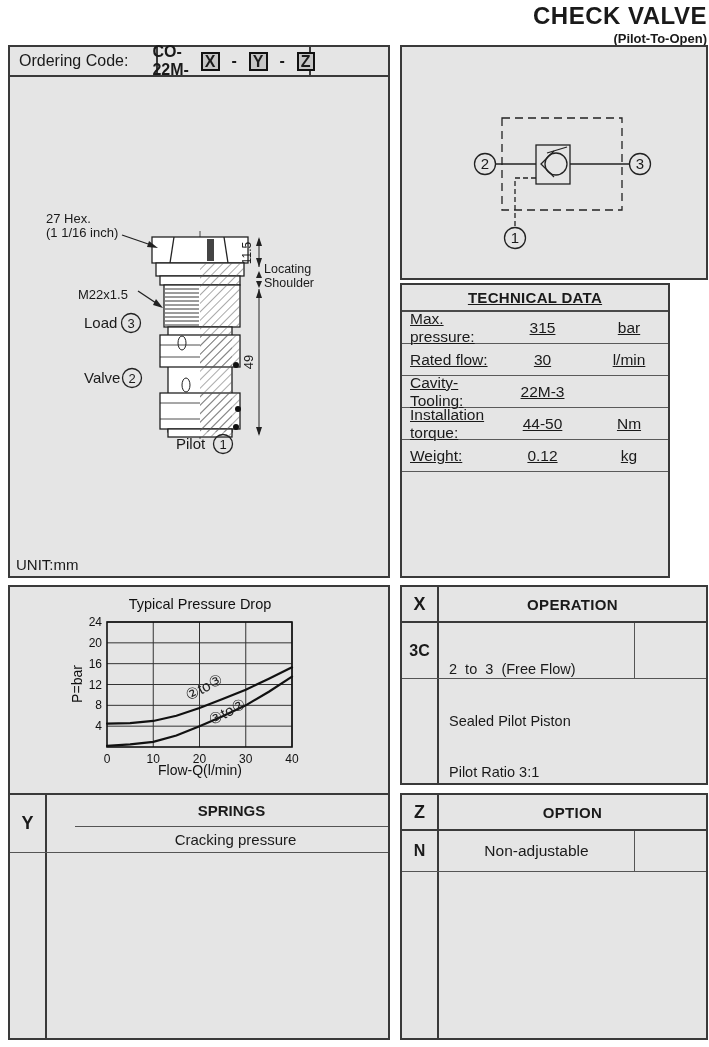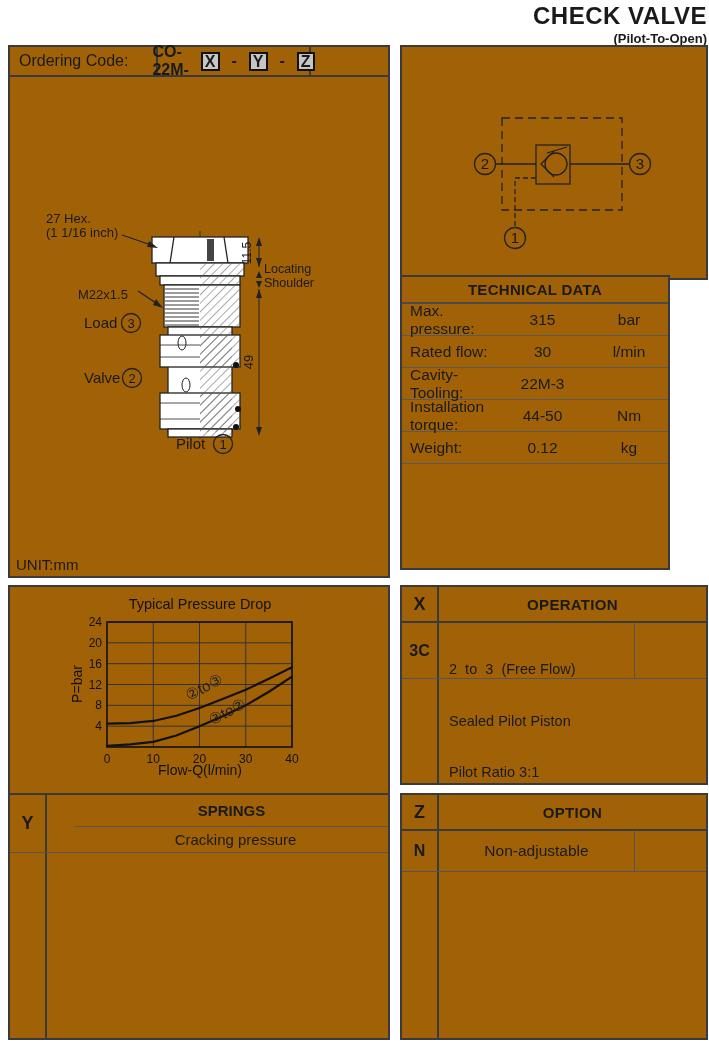--- a/index.html
+++ b/index.html
@@ -1,19 +1,19 @@
 <!DOCTYPE html>
 <html><head>
 <meta charset="utf-8">
 <style>
   * { margin:0; padding:0; box-sizing:border-box; }
   html,body { background:#fff; }
   body { width:709px; height:1047px; position:relative; overflow:hidden;
          font-family:"Liberation Sans","DejaVu Sans",sans-serif; color:#1a1a1a; }
-  .box { position:absolute; border:2px solid #3a3a3a; background:#a16207; }
+  .box { position:absolute; border:2px solid #3a3a3a; background:#e5e5e5; }
 
   
   .title-block { position:absolute; top:2px; right:2px; text-align:right; }
   .title-main { font-size:24px; font-weight:bold; letter-spacing:0.5px; }
   .title-sub  { font-size:13px; font-weight:bold; margin-top:1px; }
 
   
   .left-main { left:8px; top:45px; width:382px; height:533px; }
   .ordering-row { display:flex; height:30px; border-bottom:2px solid #3a3a3a; align-items:stretch; }
   .ord-label { width:148px; border-right:2px solid #3a3a3a; font-size:16px;
@@ -23,21 +23,21 @@
   .ord-rest  { flex:1; }
   .code-box  { display:inline-block; background:#c6c6c6; border:2px solid #111;
                padding:0 2px; line-height:15px; font-weight:bold; }
   .unit-note { position:absolute; left:6px; bottom:3px; font-size:15px; }
   .drawing-svg { position:absolute; left:0; top:30px; }
 
   
   .symbol-box { left:400px; top:45px; width:308px; height:235px; }
 
   
-  .tech-box { left:400px; top:275px; width:270px; height:295px; }
+  .tech-box { left:400px; top:283px; width:270px; height:295px;text-decoration:underline; }
   .tech-title { height:27px; border-bottom:2px solid #4a4a4a; font-weight:bold; font-size:15px;
                 display:flex; align-items:center; justify-content:center; letter-spacing:0.3px; }
   .tech-row { display:flex; height:32px; align-items:center; border-bottom:1px solid #5a5a5a; font-size:15.5px; }
   .tech-label { flex:1; padding-left:8px; }
   .tech-value { width:95px; text-align:center; }
   .tech-unit  { width:78px; text-align:center; }
 
   
   .chart-box { left:8px; top:585px; width:382px; height:256px; }
   .tick { font-size:12px; fill:#111; }

